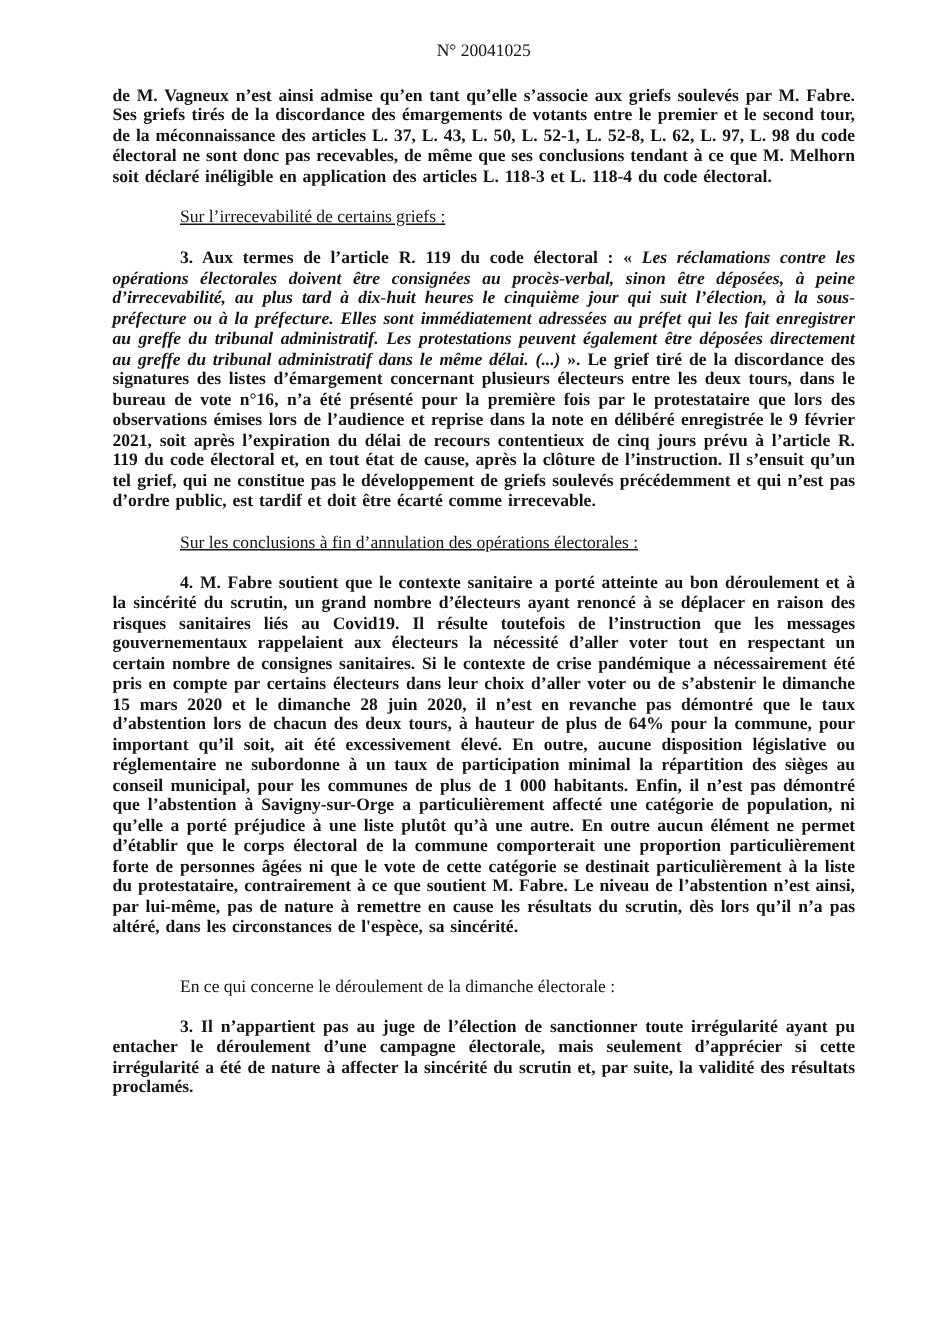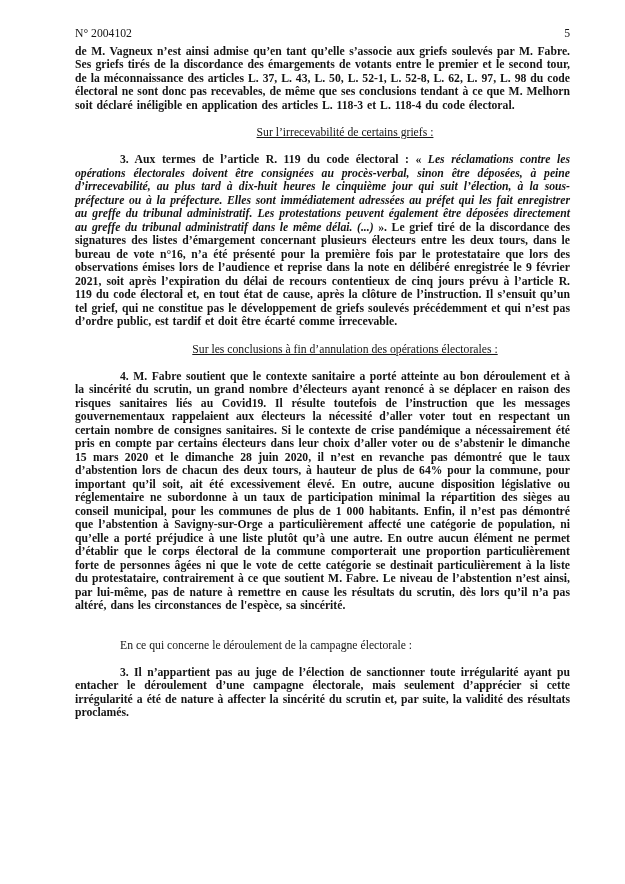--- a/index.html
+++ b/index.html
@@ -15,39 +15,38 @@
     background: #ffffff;
     color: #141414;
     font-family: "Liberation Serif", "DejaVu Serif", serif;
     font-size: 11.7px;
     line-height: 13.5px;
     padding: 27px 55px 20px 75px;
     overflow: hidden;
   }
   .page-header {
     display: flex;
-    justify-content: space-between;
+    justify-content: center;
     align-items: baseline;
-    margin-bottom: 4px;
+    margin-bottom: 16px;
   }
   .para {
     margin: 13.5px 0 0 0;
     text-align: justify;
     text-indent: 45px;
     word-spacing: 1px;
     font-weight: bold;
   }
   .para.continuation {
     margin-top: 0;
     text-indent: 0;
   }
   .section-heading {
     margin: 14px 0 0 0;
     text-indent: 45px;
-    text-align: center;
   }
   .section-heading .u {
     text-decoration: underline;
   }
   .subheading {
     margin: 26px 0 0 0;
     text-indent: 45px;
   }
   .quote-italic {
     font-style: italic;
@@ -68,19 +67,19 @@
     <p class="para continuation">de M. Vagneux n’est ainsi admise qu’en tant qu’elle s’associe aux griefs soulevés par M. Fabre. Ses griefs tirés de la discordance des émargements de votants entre le premier et le second tour, de la méconnaissance des articles L. 37, L. 43, L. 50, L. 52-1, L. 52-8, L. 62, L. 97, L. 98 du code électoral ne sont donc pas recevables, de même que ses conclusions tendant à ce que M. Melhorn soit déclaré inéligible en application des articles L. 118-3 et L. 118-4 du code électoral.</p>
 
     <p class="section-heading"><span class="u">Sur l’irrecevabilité de certains griefs :</span></p>
 
     <p class="para"><span>3. Aux termes de l’article R. 119 du code électoral : « </span><span class="quote-italic">Les réclamations contre les opérations électorales doivent être consignées au procès-verbal, sinon être déposées, à peine d’irrecevabilité, au plus tard à dix-huit heures le cinquième jour qui suit l’élection, à la sous-préfecture ou à la préfecture. Elles sont immédiatement adressées au préfet qui les fait enregistrer au greffe du tribunal administratif. Les protestations peuvent également être déposées directement au greffe du tribunal administratif dans le même délai. (...)</span><span> ». Le grief tiré de la discordance des signatures des listes d’émargement concernant plusieurs électeurs entre les deux tours, dans le bureau de vote n°16, n’a été présenté pour la première fois par le protestataire que lors des observations émises lors de l’audience et reprise dans la note en délibéré enregistrée le 9 février 2021, soit après l’expiration du délai de recours contentieux de cinq jours prévu à l’article R. 119 du code électoral et, en tout état de cause, après la clôture de l’instruction. Il s’ensuit qu’un tel grief, qui ne constitue pas le développement de griefs soulevés précédemment et qui n’est pas d’ordre public, est tardif et doit être écarté comme irrecevable.</span></p>
 
     <p class="section-heading"><span class="u">Sur les conclusions à fin d’annulation des opérations électorales :</span></p>
 
     <p class="para">4. M. Fabre soutient que le contexte sanitaire a porté atteinte au bon déroulement et à la sincérité du scrutin, un grand nombre d’électeurs ayant renoncé à se déplacer en raison des risques sanitaires liés au Covid19. Il résulte toutefois de l’instruction que les messages gouvernementaux rappelaient aux électeurs la nécessité d’aller voter tout en respectant un certain nombre de consignes sanitaires. Si le contexte de crise pandémique a nécessairement été pris en compte par certains électeurs dans leur choix d’aller voter ou de s’abstenir le dimanche 15 mars 2020 et le dimanche 28 juin 2020, il n’est en revanche pas démontré que le taux d’abstention lors de chacun des deux tours, à hauteur de plus de 64% pour la commune, pour important qu’il soit, ait été excessivement élevé. En outre, aucune disposition législative ou réglementaire ne subordonne à un taux de participation minimal la répartition des sièges au conseil municipal, pour les communes de plus de 1 000 habitants. Enfin, il n’est pas démontré que l’abstention à Savigny-sur-Orge a particulièrement affecté une catégorie de population, ni qu’elle a porté préjudice à une liste plutôt qu’à une autre. En outre aucun élément ne permet d’établir que le corps électoral de la commune comporterait une proportion particulièrement forte de personnes âgées ni que le vote de cette catégorie se destinait particulièrement à la liste du protestataire, contrairement à ce que soutient M. Fabre. Le niveau de l’abstention n’est ainsi, par lui-même, pas de nature à remettre en cause les résultats du scrutin, dès lors qu’il n’a pas altéré, dans les circonstances de l'espèce, sa sincérité.</p>
 
-    <p class="subheading">En ce qui concerne le déroulement de la campagne électorale :</p>
+    <p class="subheading">En ce qui concerne le déroulement de la dimanche électorale :</p>
 
     <p class="para">3. Il n’appartient pas au juge de l’élection de sanctionner toute irrégularité ayant pu entacher le déroulement d’une campagne électorale, mais seulement d’apprécier si cette irrégularité a été de nature à affecter la sincérité du scrutin et, par suite, la validité des résultats proclamés.</p>
 
   </div>
 
 </div>
 
 </body></html>

